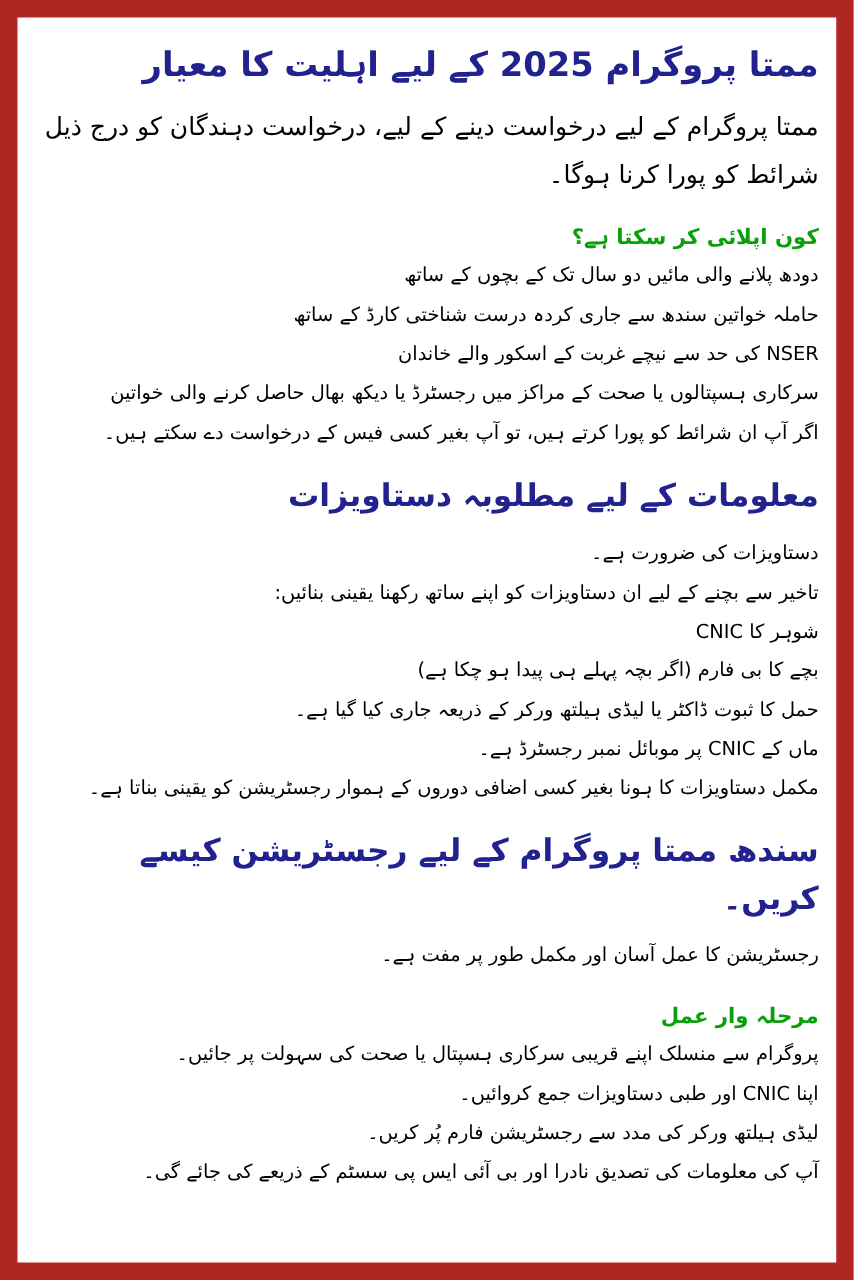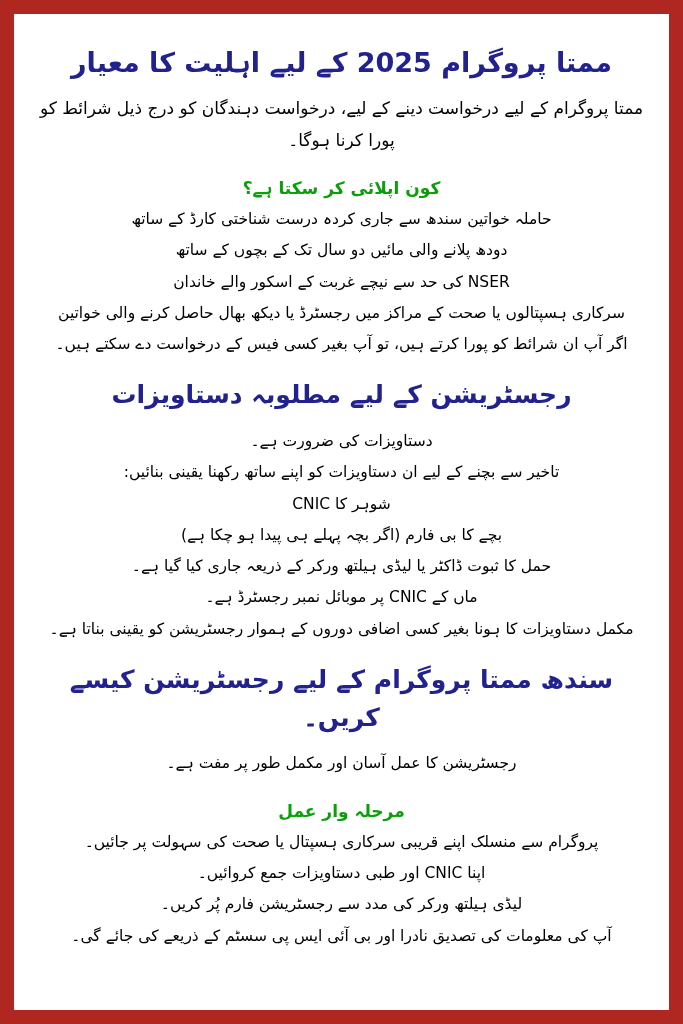--- a/index.html
+++ b/index.html
@@ -8,34 +8,33 @@
     background: #ffffff;
   }
   .poster {
     width: 683px;
     height: 1024px;
     box-sizing: border-box;
     border: 14px solid #b02620;
     background: #ffffff;
     overflow: hidden;
     direction: rtl;
-    text-align: center;
     font-family: "DejaVu Sans", "DejaVu Serif", sans-serif;
-    padding: 16px 14px;
+    padding: 6px 14px;
     color: #000000;
   }
   .title {
     color: #22228f;
     font-size: 27px;
     font-weight: bold;
     line-height: 1.55;
     margin: 12px 0 8px;
   }
   .intro {
-    font-size: 17px;
+    font-size: 20px;
     line-height: 1.9;
     margin: 4px 0 6px;
     color: #000000;
   }
   .green-heading {
     color: #0aa00a;
     font-size: 17px;
     font-weight: bold;
     line-height: 1.5;
     margin: 20px 0 2px;
@@ -60,29 +59,29 @@
 <body>
 
 <div class="poster">
 
   <h1 class="title">ممتا پروگرام 2025 کے لیے اہلیت کا معیار</h1>
 
   <p class="intro">ممتا پروگرام کے لیے درخواست دینے کے لیے، درخواست دہندگان کو درج ذیل شرائط کو پورا کرنا ہوگا۔</p>
 
   <div class="section">
     <h2 class="green-heading">کون اپلائی کر سکتا ہے؟</h2>
+    <div class="line">دودھ پلانے والی مائیں دو سال تک کے بچوں کے ساتھ</div>
     <div class="line">حاملہ خواتین سندھ سے جاری کردہ درست شناختی کارڈ کے ساتھ</div>
-    <div class="line">دودھ پلانے والی مائیں دو سال تک کے بچوں کے ساتھ</div>
     <div class="line">NSER کی حد سے نیچے غربت کے اسکور والے خاندان</div>
     <div class="line">سرکاری ہسپتالوں یا صحت کے مراکز میں رجسٹرڈ یا دیکھ بھال حاصل کرنے والی خواتین</div>
     <div class="line">اگر آپ ان شرائط کو پورا کرتے ہیں، تو آپ بغیر کسی فیس کے درخواست دے سکتے ہیں۔</div>
   </div>
 
   <div class="section">
-    <h2 class="blue-heading">رجسٹریشن کے لیے مطلوبہ دستاویزات</h2>
+    <h2 class="blue-heading">معلومات کے لیے مطلوبہ دستاویزات</h2>
     <div class="line">دستاویزات کی ضرورت ہے۔</div>
     <div class="line">تاخیر سے بچنے کے لیے ان دستاویزات کو اپنے ساتھ رکھنا یقینی بنائیں:</div>
     <div class="line">شوہر کا CNIC</div>
     <div class="line">بچے کا بی فارم (اگر بچہ پہلے ہی پیدا ہو چکا ہے)</div>
     <div class="line">حمل کا ثبوت ڈاکٹر یا لیڈی ہیلتھ ورکر کے ذریعہ جاری کیا گیا ہے۔</div>
     <div class="line">ماں کے CNIC پر موبائل نمبر رجسٹرڈ ہے۔</div>
     <div class="line">مکمل دستاویزات کا ہونا بغیر کسی اضافی دوروں کے ہموار رجسٹریشن کو یقینی بناتا ہے۔</div>
   </div>
 
   <div class="section">

